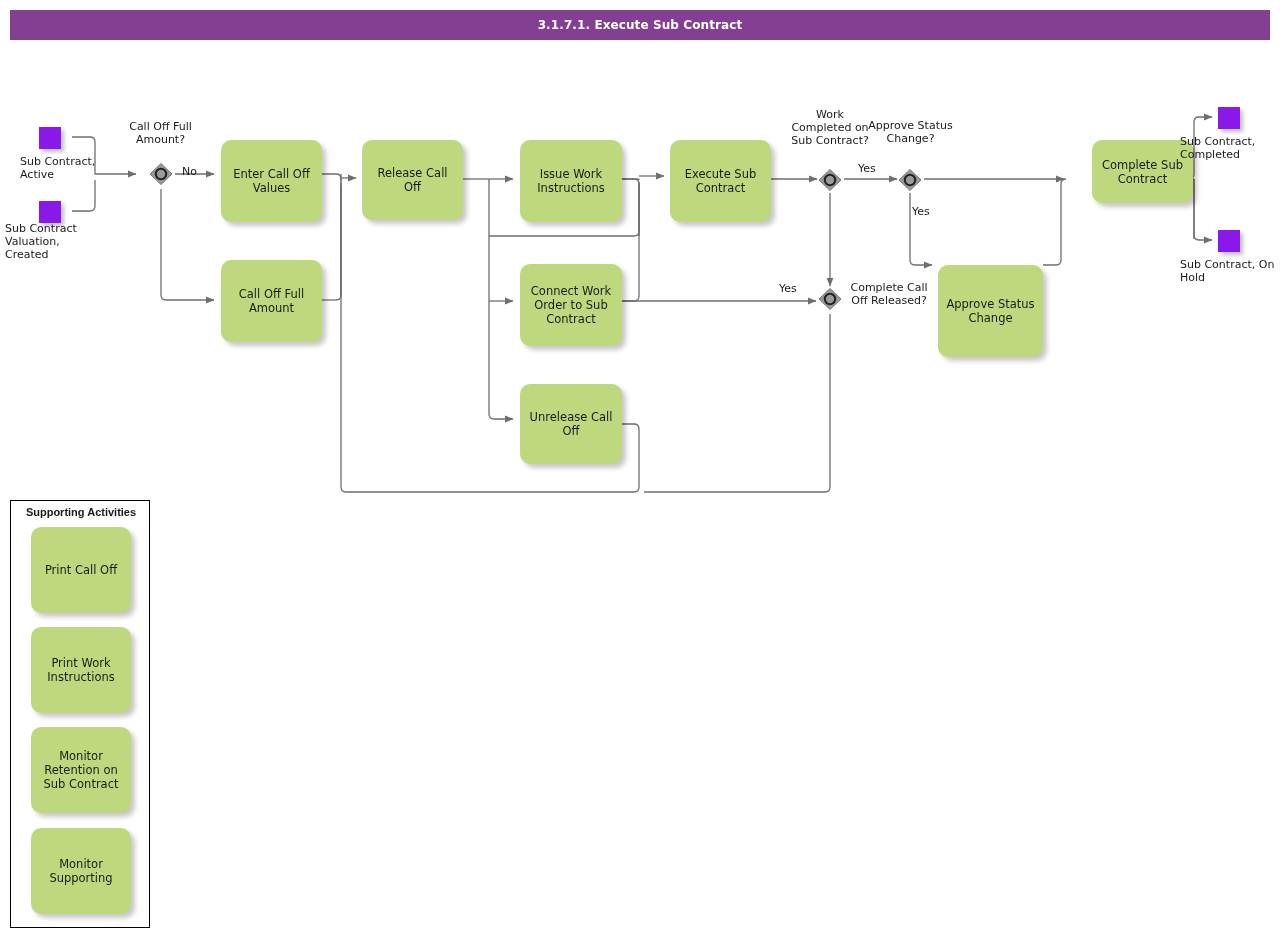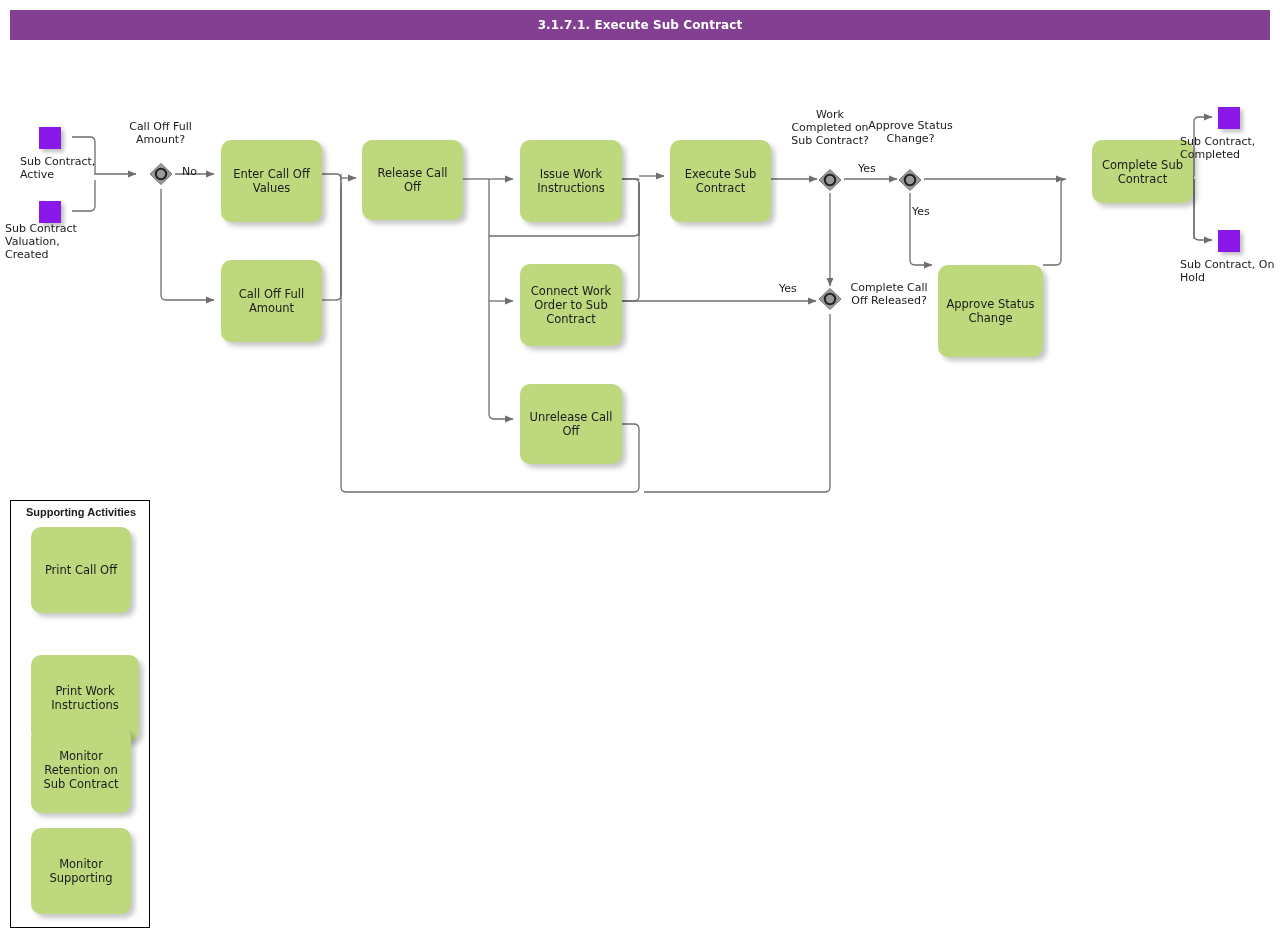--- a/index.html
+++ b/index.html
@@ -323,21 +323,21 @@
     <div class="support-title">Supporting Activities</div>
   </div>
 
   <div class="task" style="left:31px; top:527px; width:100px; height:86px;">
     <span>
       <span>Print Call Off</span>
 
     </span>
   </div>
 
-  <div class="task" style="left:31px; top:627px; width:108px; height:86px;margin-top:28px;">
+  <div class="task" style="left:31px; top:627px; width:100px; height:86px;">
     <span>
       <span>Print Work</span>
       <span>Instructions</span>
 
     </span>
   </div>
 
   <div class="task" style="left:31px; top:727px; width:100px; height:86px;">
     <span>
       <span>Monitor</span>

